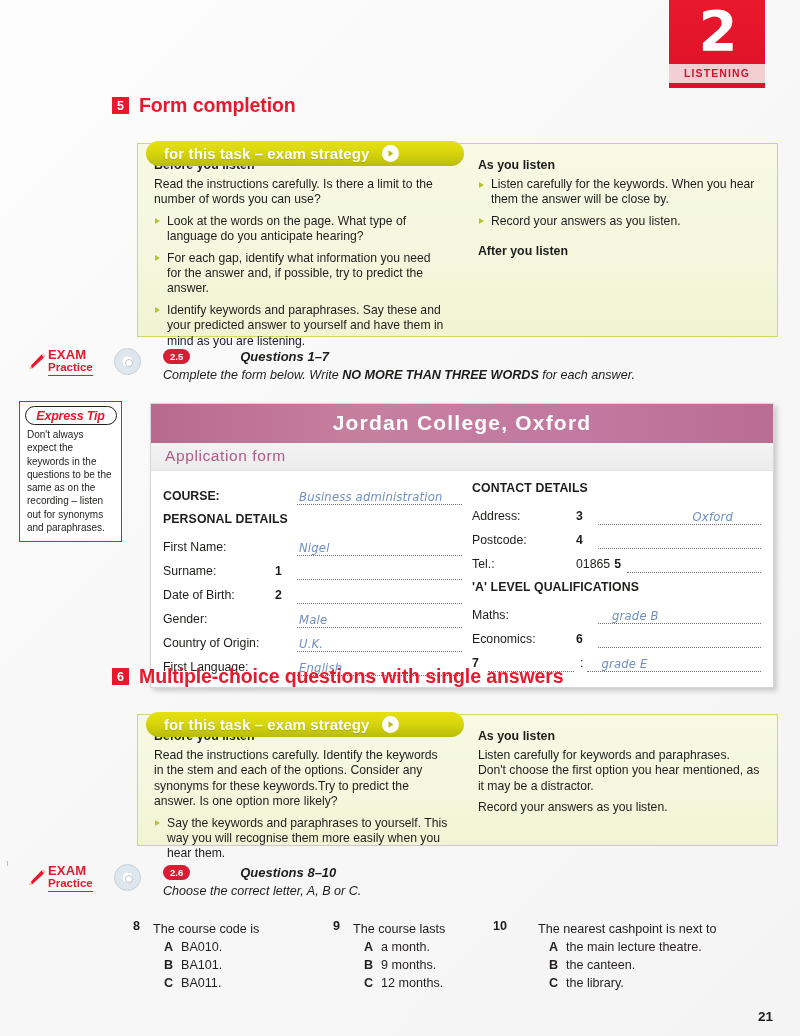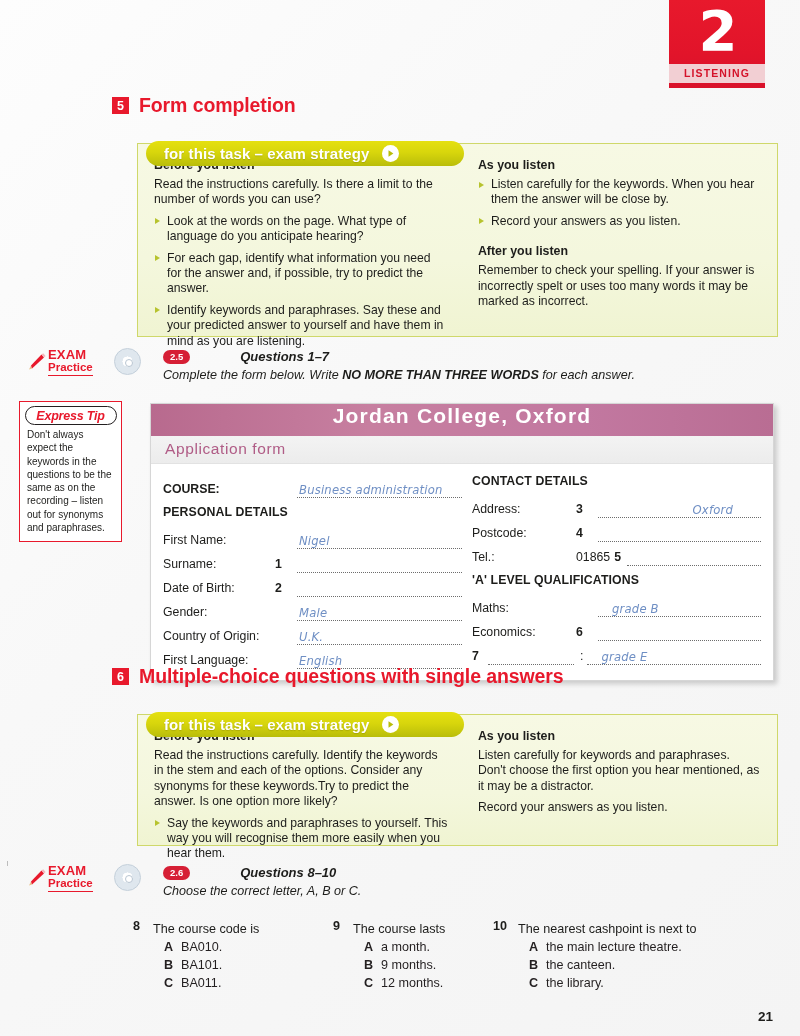--- a/index.html
+++ b/index.html
@@ -152,21 +152,21 @@
     margin-left: 14px;
     flex: none;
   }
   .cd-icon::after {
     content:""; position:absolute; left:50%; top:50%;
     width: 6px; height: 6px; margin:-3px 0 0 -3px;
     border-radius: 50%;
     background: #ffffff; border: 1.3px solid #b9c6d2;
   }
   .q-block { margin-left: 22px; padding-top: 1px; }
-  .q-line { display: flex; align-items: flex-end; }
+  .q-line { display: flex; align-items: center; }
   .track-badge {
     background: #d61f35; color: #fff;
     font-size: 9.5px; font-weight: 700;
     border-radius: 8px;
     padding: 1.5px 7px 2px 7px;
     margin-right: 9px;
     line-height: 11px;
   }
   .q-title {
     font-size: 13px; font-weight: 700; font-style: italic;
@@ -211,21 +211,21 @@
     border: 1px solid #d6d6d6;
     box-shadow: 3px 3px 5px rgba(0,0,0,.18);
   }
   .af-title {
     background: linear-gradient(90deg,#b86a8e 0%, #c77fa0 35%, #c278a0 70%, #b96d93 100%);
     color: #ffffff;
     text-align: center;
     font-size: 21px;
     font-weight: 700;
     letter-spacing: 1.2px;
-    padding: 0 0 8px 0;
+    padding: 7px 0 8px 0;
   }
   .af-sub {
     background: linear-gradient(180deg,#f3f3f3 0%, #ececec 100%);
     color: #b05c86;
     font-size: 15.5px;
     padding: 4px 0 5px 14px;
     letter-spacing: 0.6px;
     border-bottom: 1px solid #e2e2e2;
   }
   .af-body {
@@ -331,21 +331,20 @@
         <li>Identify keywords and paraphrases. Say these and your predicted answer to yourself and have them in mind as you are listening.</li>
       </ul>
     </div>
     <div class="sb-col right">
       <p class="sb-h">As you listen</p>
       <ul class="sb-list">
         <li>Listen carefully for the keywords. When you hear them the answer will be close by.</li>
         <li>Record your answers as you listen.</li>
       </ul>
       <p class="sb-h spaced">After you listen</p>
-      <p class="sb-p">Remember to check your spelling. If your answer is incorrectly spelt or uses too many words it may be marked as incorrect.</p>
     </div>
   </div>
 
   <div class="exam-practice" style="left:28px; top:348px;">
     <div class="ep-logo">
       <span class="ep-pencil">
         <svg width="19" height="19" viewBox="0 0 19 19">
           <polygon points="1,17.5 4,16.5 3,13.5" fill="#e8c088"></polygon>
           <polygon points="3,13.5 4,16.5 16,5.5 13.5,2.5" fill="#e8192c"></polygon>
           <polygon points="13.5,2.5 16,5.5 17.6,4 15.2,1.2" fill="#f4b6bc"></polygon>
@@ -569,21 +568,21 @@
           <span class="mcq-let">B</span>
           <span>9 months.</span>
         </span>
         <span class="mcq-opt">
           <span class="mcq-let">C</span>
           <span>12 months.</span>
         </span>
       </span>
     </div>
 
-    <div class="mcq" style="width:270px;">
+    <div class="mcq" style="width:270px;gap:20px;">
       <span class="mcq-n wide">10</span>
       <span class="mcq-body">
         <span class="mcq-stem">The nearest cashpoint is next to</span>
         <span class="mcq-opt">
           <span class="mcq-let">A</span>
           <span>the main lecture theatre.</span>
         </span>
         <span class="mcq-opt">
           <span class="mcq-let">B</span>
           <span>the canteen.</span>

